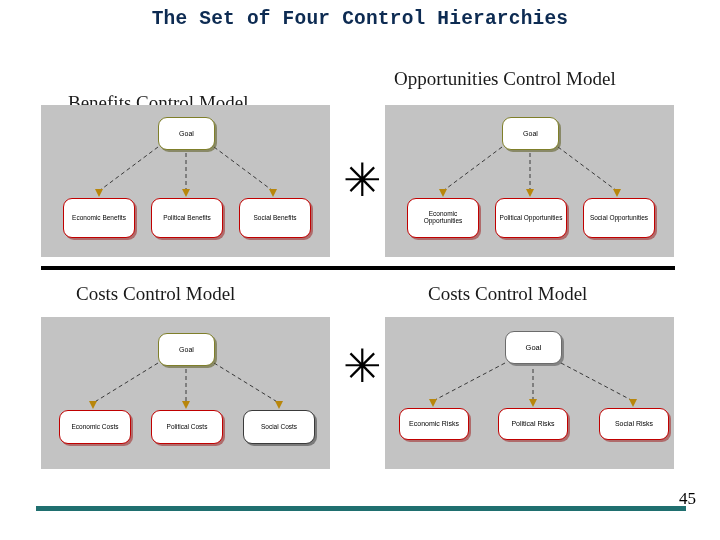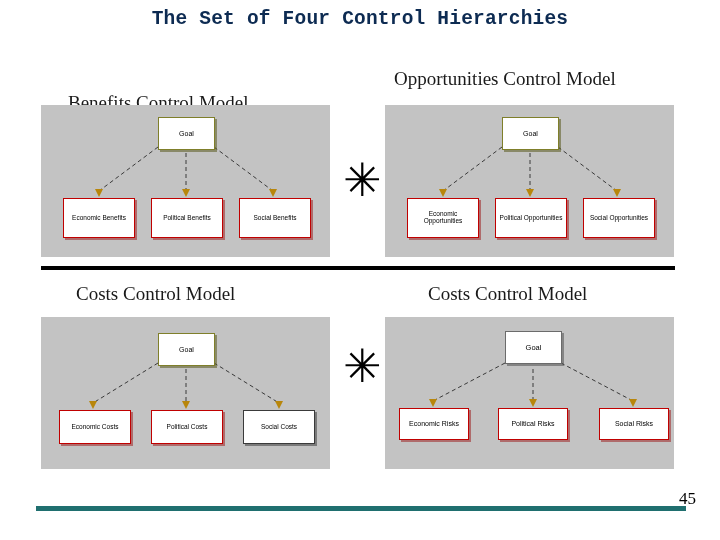--- a/index.html
+++ b/index.html
@@ -61,20 +61,21 @@
     box-sizing: border-box;
     display: flex;
     align-items: center;
     justify-content: center;
     text-align: center;
     font-family: "Liberation Sans", sans-serif;
     color: #000000;
     line-height: 1.05;
     padding: 1px;
     overflow: hidden;
+    border-radius: 9px;
   }
   .node.goal-olive { border: 1.5px solid #7f7f2a; box-shadow: 2px 2px 0 rgba(90,90,30,0.55); }
   .node.goal-gray  { border: 1.5px solid #6b6b6b; box-shadow: 2px 2px 0 rgba(70,70,70,0.5); }
   .node.child-red  { border: 1.5px solid #c00000; box-shadow: 2px 2px 0 rgba(150,0,0,0.45); }
   .node.child-dark { border: 1.5px solid #3a3a3a; box-shadow: 2px 2px 0 rgba(50,50,50,0.5); }
 
   .node .lbl { display:block; width: 100%; }
 
   svg.connectors {
     position: absolute;

